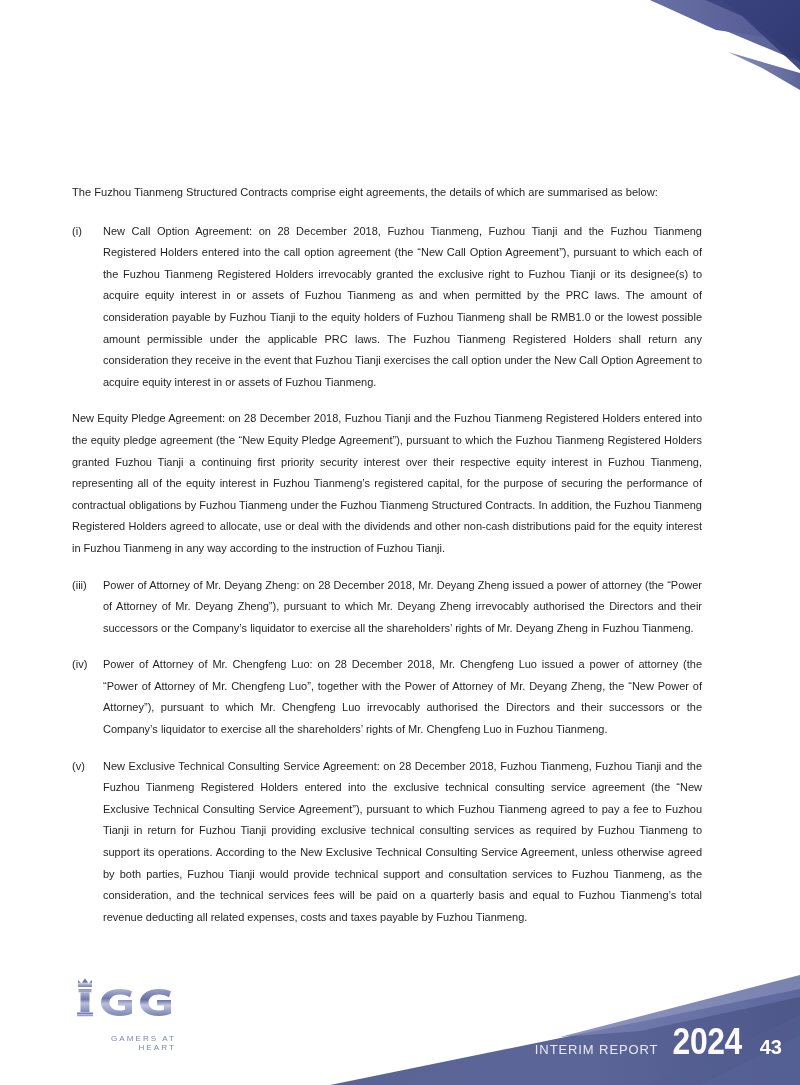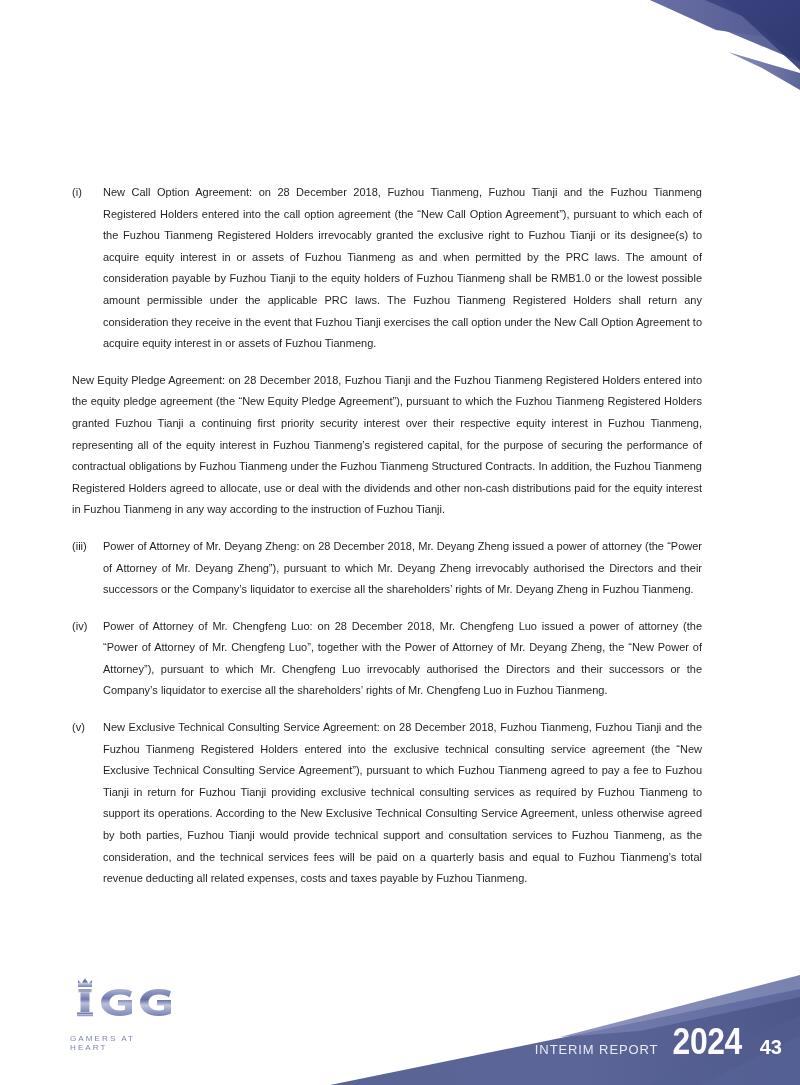--- a/index.html
+++ b/index.html
@@ -132,21 +132,21 @@
     position: absolute;
     left: 70px;
     bottom: 33px;
     width: 115px;
   }
   .logo-tagline {
     font-size: 8.1px;
     letter-spacing: 2.05px;
     color: #7d86b4;
     margin-top: 3px;
-    text-align: left;
+    text-align: right;
     width: 106px;
     font-weight: normal;
   }
 </style>
 </head>
 <body>
 
 <div class="page">
 
   <svg class="deco-top" viewBox="0 0 800 120" preserveAspectRatio="none">
@@ -170,20 +170,21 @@
 
     <path d="M 722 0 L 800 0 L 800 60 Z" fill="url(#gDark)"></path>
     <path d="M 705 0 L 800 0 L 800 70 L 742 16 Z" fill="url(#gDark)" opacity="0.9"></path>
 
     <path d="M 728 52 L 800 73 L 800 90 L 762 68 Z" fill="url(#gWedge)"></path>
   </svg>
 
 
   <div class="content">
 
+    <p class="para lead">The Fuzhou Tianmeng Structured Contracts comprise eight agreements, the details of which are summarised as below:</p>
 
     <div class="list-item">
       <div class="list-marker">(i)</div>
       <div class="list-body">New Call Option Agreement: on 28 December 2018, Fuzhou Tianmeng, Fuzhou Tianji and the Fuzhou Tianmeng Registered Holders entered into the call option agreement (the “New Call Option Agreement”), pursuant to which each of the Fuzhou Tianmeng Registered Holders irrevocably granted the exclusive right to Fuzhou Tianji or its designee(s) to acquire equity interest in or assets of Fuzhou Tianmeng as and when permitted by the PRC laws. The amount of consideration payable by Fuzhou Tianji to the equity holders of Fuzhou Tianmeng shall be RMB1.0 or the lowest possible amount permissible under the applicable PRC laws. The Fuzhou Tianmeng Registered Holders shall return any consideration they receive in the event that Fuzhou Tianji exercises the call option under the New Call Option Agreement to acquire equity interest in or assets of Fuzhou Tianmeng.</div>
     </div>
 
     <div class="list-item">
       <div class="list-body">New Equity Pledge Agreement: on 28 December 2018, Fuzhou Tianji and the Fuzhou Tianmeng Registered Holders entered into the equity pledge agreement (the “New Equity Pledge Agreement”), pursuant to which the Fuzhou Tianmeng Registered Holders granted Fuzhou Tianji a continuing first priority security interest over their respective equity interest in Fuzhou Tianmeng, representing all of the equity interest in Fuzhou Tianmeng’s registered capital, for the purpose of securing the performance of contractual obligations by Fuzhou Tianmeng under the Fuzhou Tianmeng Structured Contracts. In addition, the Fuzhou Tianmeng Registered Holders agreed to allocate, use or deal with the dividends and other non-cash distributions paid for the equity interest in Fuzhou Tianmeng in any way according to the instruction of Fuzhou Tianji.</div>
     </div>
 

